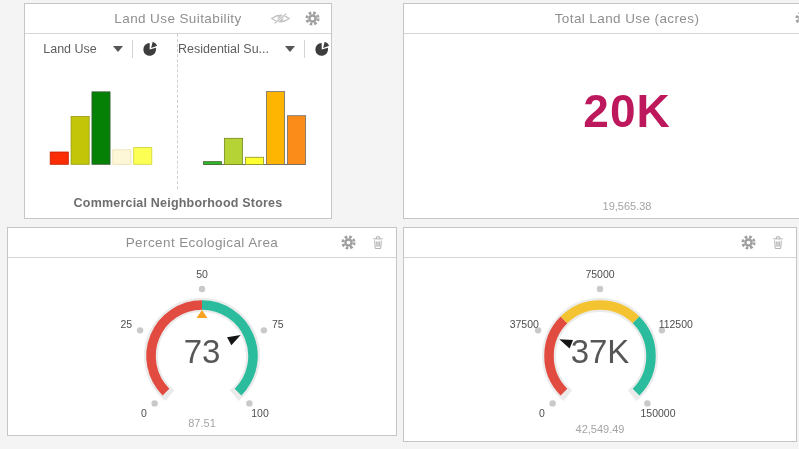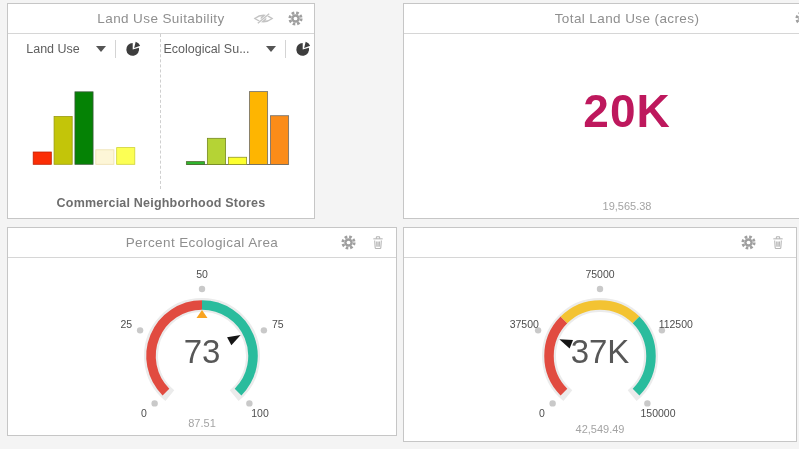--- a/index.html
+++ b/index.html
@@ -3,21 +3,21 @@
 <meta charset="utf-8">
 <style>
   html,body{margin:0;padding:0}
   body{
     width:799px;height:449px;overflow:hidden;
     background:#f4f4f4;
     font-family:"Liberation Sans",sans-serif;
   }
   .board{position:relative;width:799px;height:449px}
   .panel{position:absolute;background:#fff;border:1px solid #c6c6c6;box-sizing:border-box}
-  .p1{left:7px;top:3px;width:308px;height:216px}
+  .p1{left:24px;top:3px;width:308px;height:216px}
   .p2{left:403px;top:3px;width:448px;height:216px}
   .p3{left:7px;top:227px;width:390px;height:209px}
   .p4{left:403px;top:227px;width:394px;height:215px}
 
   .hdr{position:relative;height:29px;border-bottom:1px solid #d6d6d6;
        display:flex;align-items:center;justify-content:center;background:#fff}
   .hdr .title{font-size:13.5px;color:#8f8f8f;letter-spacing:.4px;white-space:nowrap}
   .hicons{position:absolute;right:10px;top:0;height:100%;display:flex;align-items:center;gap:13px}
   .iconbtn{display:flex;align-items:center;color:#9f9f9f;cursor:pointer;background:none;border:none;padding:0}
   .iconbtn.light{color:#c3c3c3}
@@ -93,21 +93,21 @@
             <rect x="58.5" y="49.8" width="23" height="60.7" fill="#c3c509" stroke="#98990e" stroke-width="1"></rect>
             <rect x="85" y="18.5" width="23" height="92.0" fill="#058205" stroke="#3a5a3a" stroke-width="1"></rect>
             <rect x="111.5" y="92.1" width="23" height="18.4" fill="#fdf6d7" stroke="#ecdfad" stroke-width="1"></rect>
             <rect x="138" y="89.3" width="23" height="21.2" fill="#fcff54" stroke="#cfd233" stroke-width="1"></rect>
           </svg>
       </div>
 
       <div class="col">
         <div class="controls">
           <button class="dd">
-            <span>Ecological Su...</span>
+            <span>Residential Su...</span>
             <svg width="10" height="6" viewBox="0 0 10 6">
                 <polygon points="0,0 10,0 5,6" fill="#555555"></polygon>
               </svg>
           </button>
           <span class="vdiv"></span>
           <button class="pieb">
             <svg width="17" height="16" viewBox="0 0 21 20">
               <path d="M9.5 10.5 L9.5 2.5 A8 8 0 1 0 17.26 8.56 Z" fill="currentColor"></path>
               <path d="M11.3 8.7 L13.2 0.94 A8 8 0 0 1 18.8 5.96 Z" fill="currentColor"></path>
             </svg>

